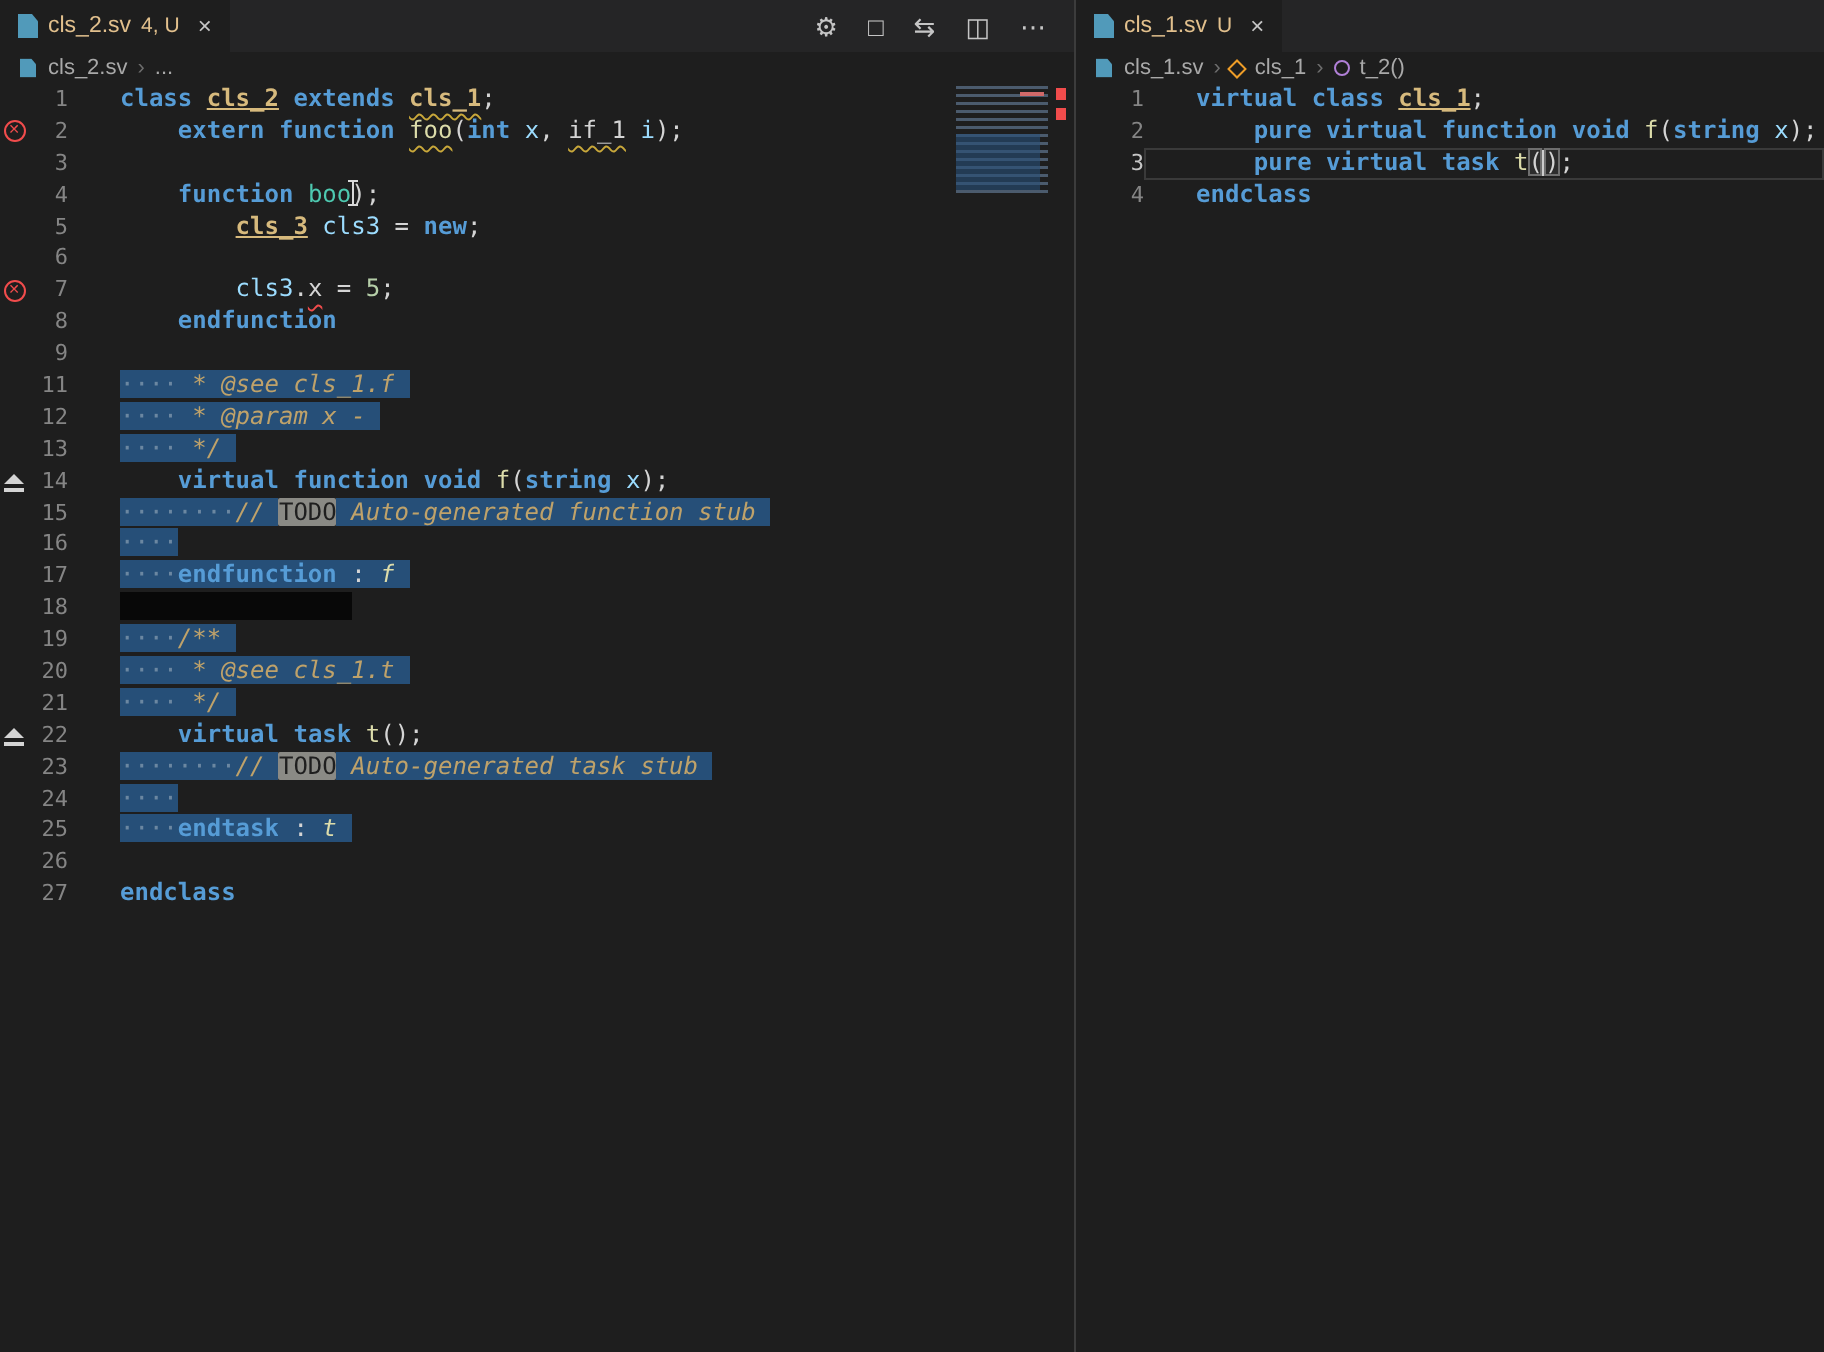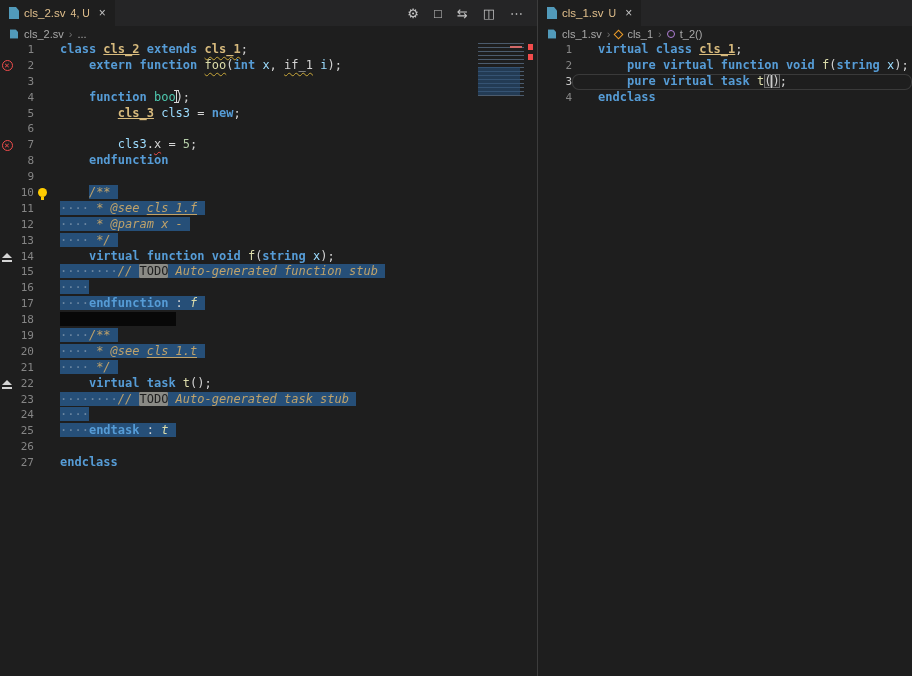--- a/index.html
+++ b/index.html
@@ -32,36 +32,36 @@
   .method-icon { width:8px; height:8px; border:1px solid #b180d7; border-radius:50%; display:inline-block; }
 
   
   .editor { flex:1; position:relative; background:#1e1e1e; overflow:hidden; }
   .lines { position:absolute; top:0; left:0; right:0; }
   .row { display:flex; height:15.9px; align-items:stretch; }
   .glyph { width:14px; flex:none; display:flex; align-items:center; justify-content:center; }
   .ln { width:20px; flex:none; text-align:right; color:#858585; font:11px "DejaVu Sans Mono",monospace; line-height:15.9px; }
   .row.current .ln { color:#c6c6c6; }
   .code-wrap { flex:1; position:relative; padding-left:26px; font:12px "DejaVu Sans Mono",monospace; line-height:15.9px; white-space:pre; color:#d4d4d4; }
-  .row.current .code-wrap { box-shadow:inset 0 0 0 1px #3a3a3a;border-radius:7px; }
+  .row.current .code-wrap { box-shadow:inset 0 0 0 1px #3a3a3a; }
   .seg { white-space:pre; }
 
   
   .kw   { color:#569cd6; font-weight:bold;margin-top:28px; }
   .type { color:#4ec9b0; }
   .gold { color:#d7ba7d; font-weight:bold;text-decoration:underline; }
   .fn   { color:#dcdcaa; }
   .var  { color:#9cdcfe; }
   .num  { color:#b5cea8; }
   .doc  { color:#bfa26a; font-style:italic; }
   .ws   { color:rgba(220,225,230,0.38); }
   .sel  { background:#264f78; }
   .todo { background:#8a8a85; color:#1f1f1f; font-style:normal; border-radius:1px; }
   .blackbox { background:#080808; }
-  .link { text-decoration:underline; text-decoration-color:currentColor; text-underline-offset:2px; }
+  .link { text-decoration-color:currentColor; text-underline-offset:2px; }
   .italic { font-style:italic; }
   .sq-y { text-decoration-line:underline; text-decoration-style:wavy; text-decoration-color:#c9a83a; text-decoration-thickness:1px; text-underline-offset:3px; }
   .sq-r { text-decoration-line:underline; text-decoration-style:wavy; text-decoration-color:#f14c4c; text-decoration-thickness:1px; text-underline-offset:3px; }
   .gold.sq-y, .fn.sq-y { text-decoration-line:underline; }
   .bracket { box-shadow:inset 0 0 0 1px #6e6e6e; background:rgba(110,110,110,0.18); }
   .cursor { display:inline-block; width:0; border-left:1.3px solid #cccccc; height:13px; vertical-align:text-bottom; }
 
   
   .err-icon { width:11px; height:11px; border:1px solid #f14c4c; border-radius:50%; color:#f14c4c; font-size:7px; line-height:9px; text-align:center; }
   .eject { width:0; height:0; border-left:5px solid transparent; border-right:5px solid transparent; border-bottom:5px solid #d4d4d4; position:relative; margin-top:-3px; }
@@ -156,25 +156,20 @@
             <span class="ln">8</span>
             <div class="code-wrap"><span class="seg ">    </span><span class="seg kw">endfunction</span></div>
           </div>
           <div class="row">
             <span class="glyph"></span>
             <span class="ln">9</span>
             <div class="code-wrap"></div>
           </div>
           <div class="row">
             <span class="glyph"></span>
-            <span class="ln">10</span>
-            <div class="code-wrap"><span class="lightbulb"></span><span class="seg ">    </span><span class="seg doc sel">/**</span><span class="seg sel"> </span></div>
-          </div>
-          <div class="row">
-            <span class="glyph"></span>
             <span class="ln">11</span>
             <div class="code-wrap"><span class="seg ws sel">····</span><span class="seg doc sel"> * @see </span><span class="seg doc link sel">cls_1.f</span><span class="seg sel"> </span></div>
           </div>
           <div class="row">
             <span class="glyph"></span>
             <span class="ln">12</span>
             <div class="code-wrap"><span class="seg ws sel">····</span><span class="seg doc sel"> * @param x -</span><span class="seg sel"> </span></div>
           </div>
           <div class="row">
             <span class="glyph"></span>

